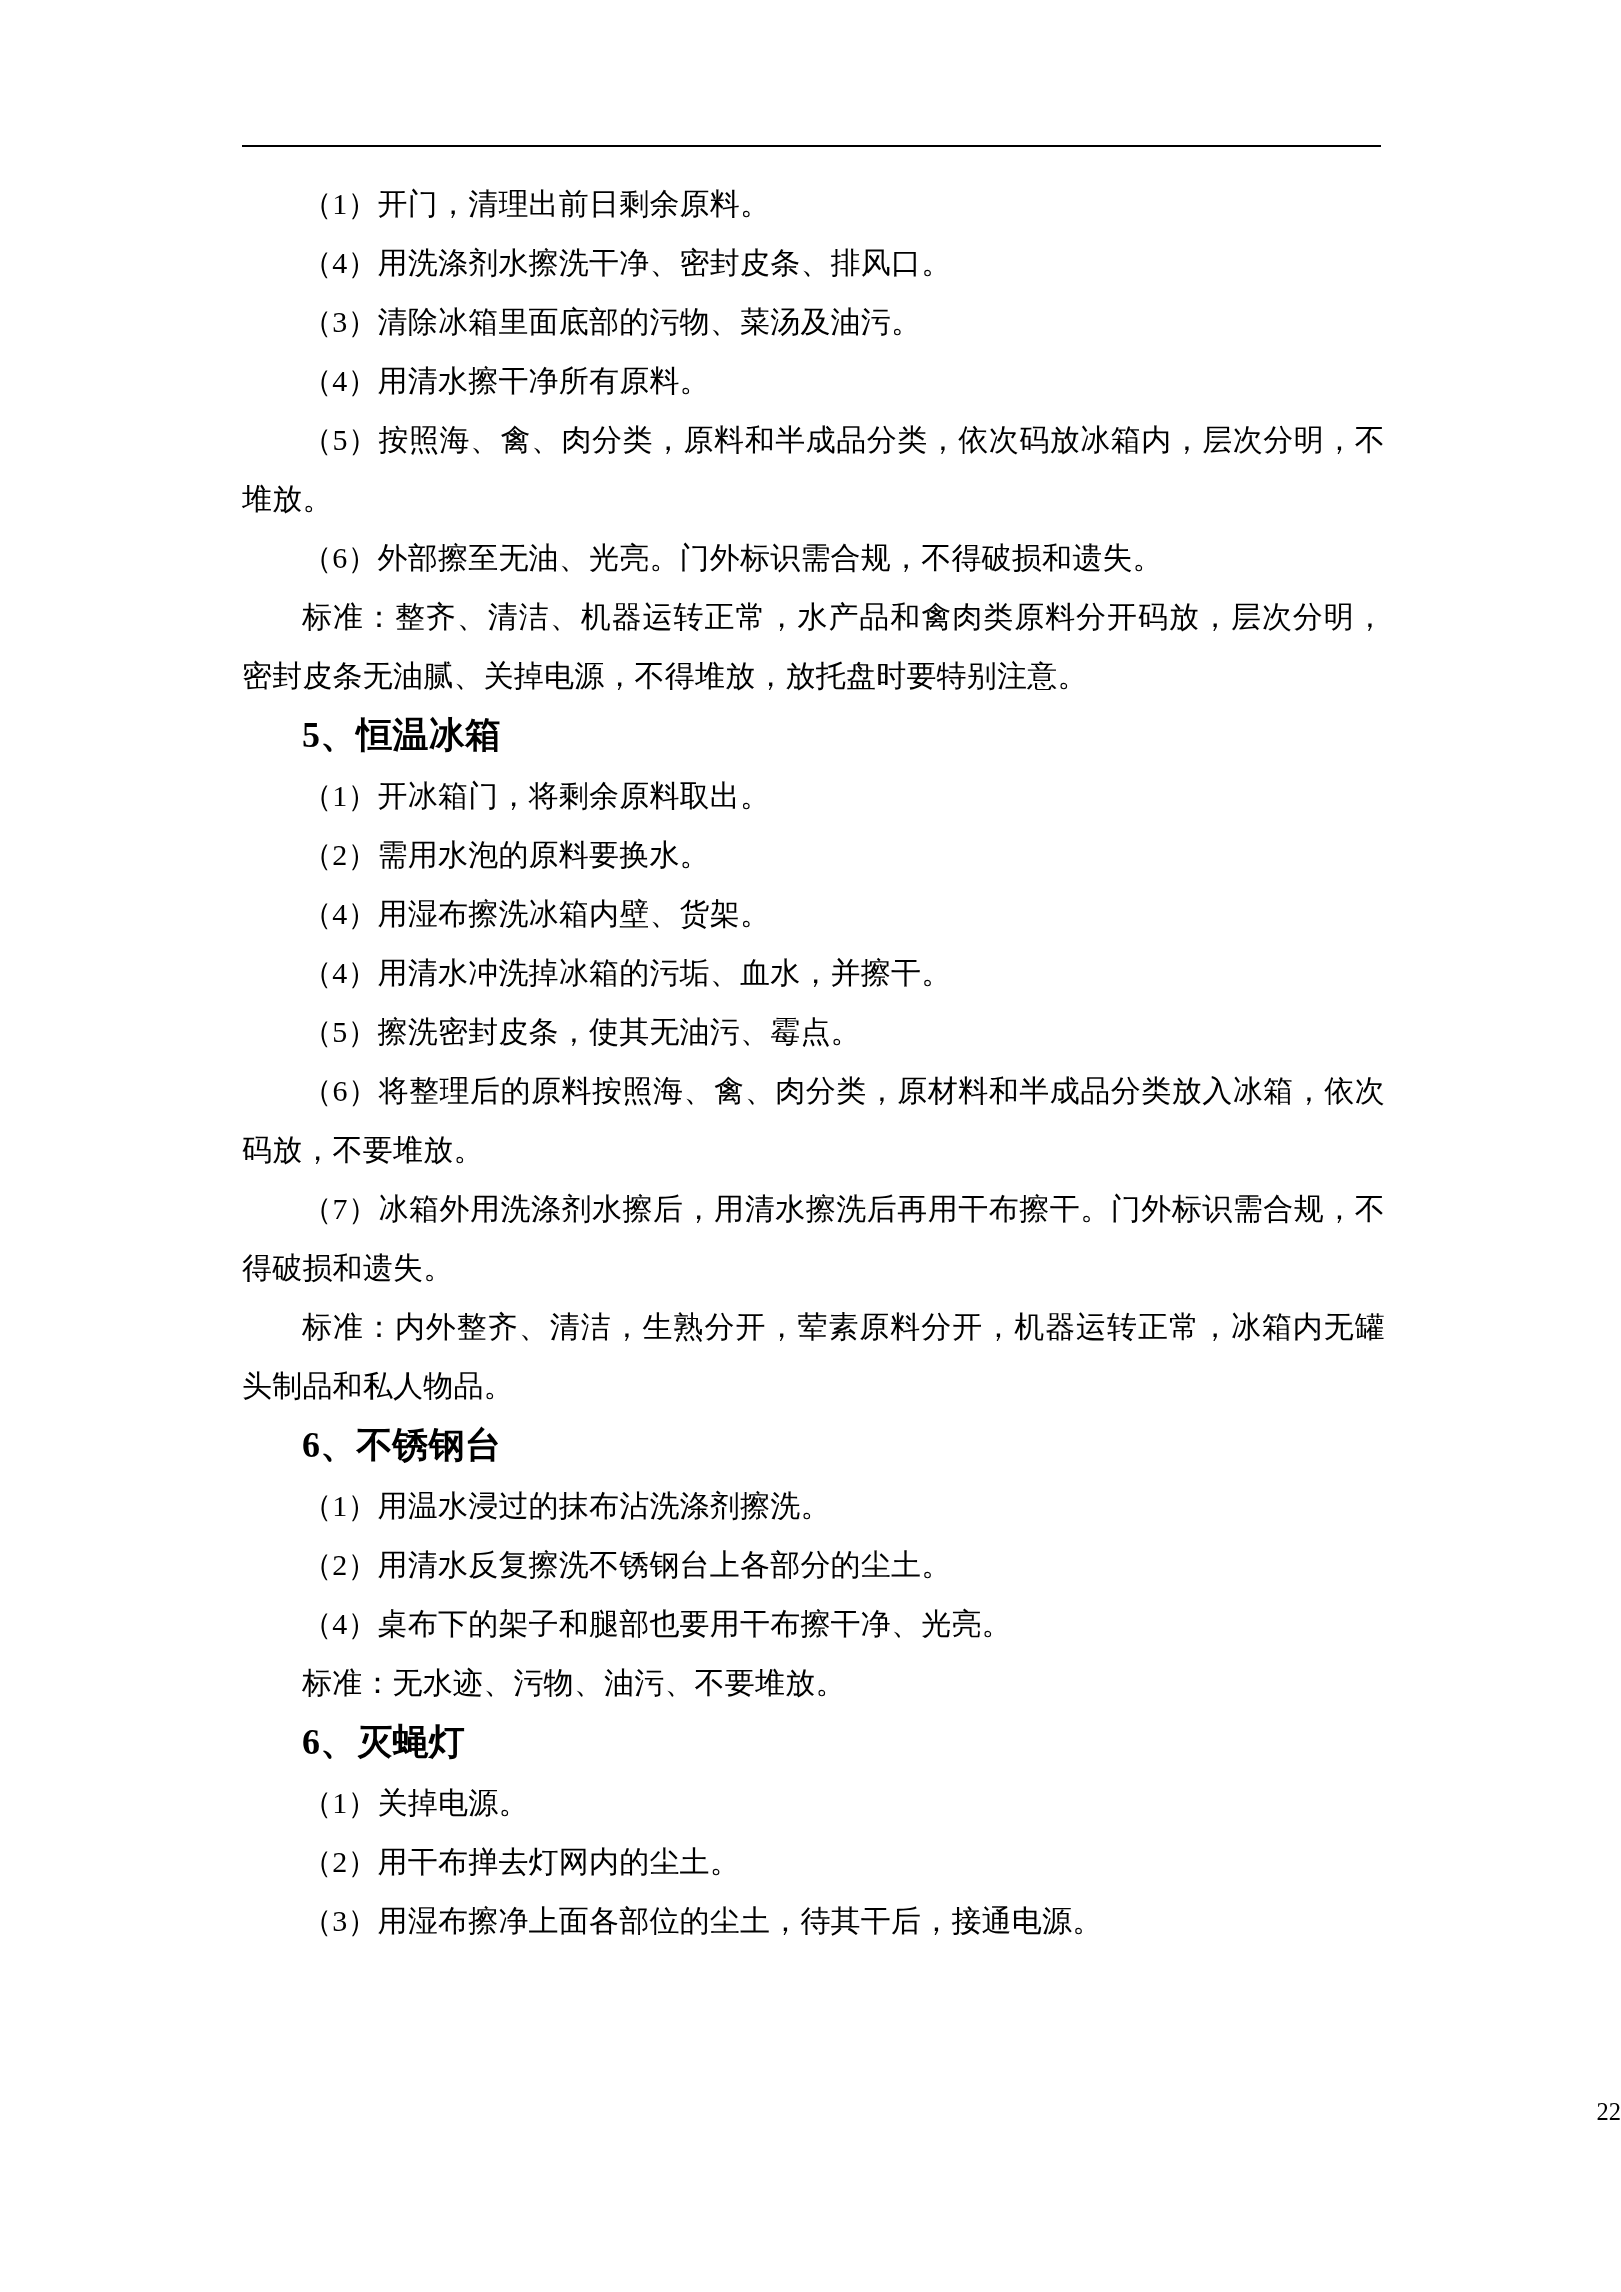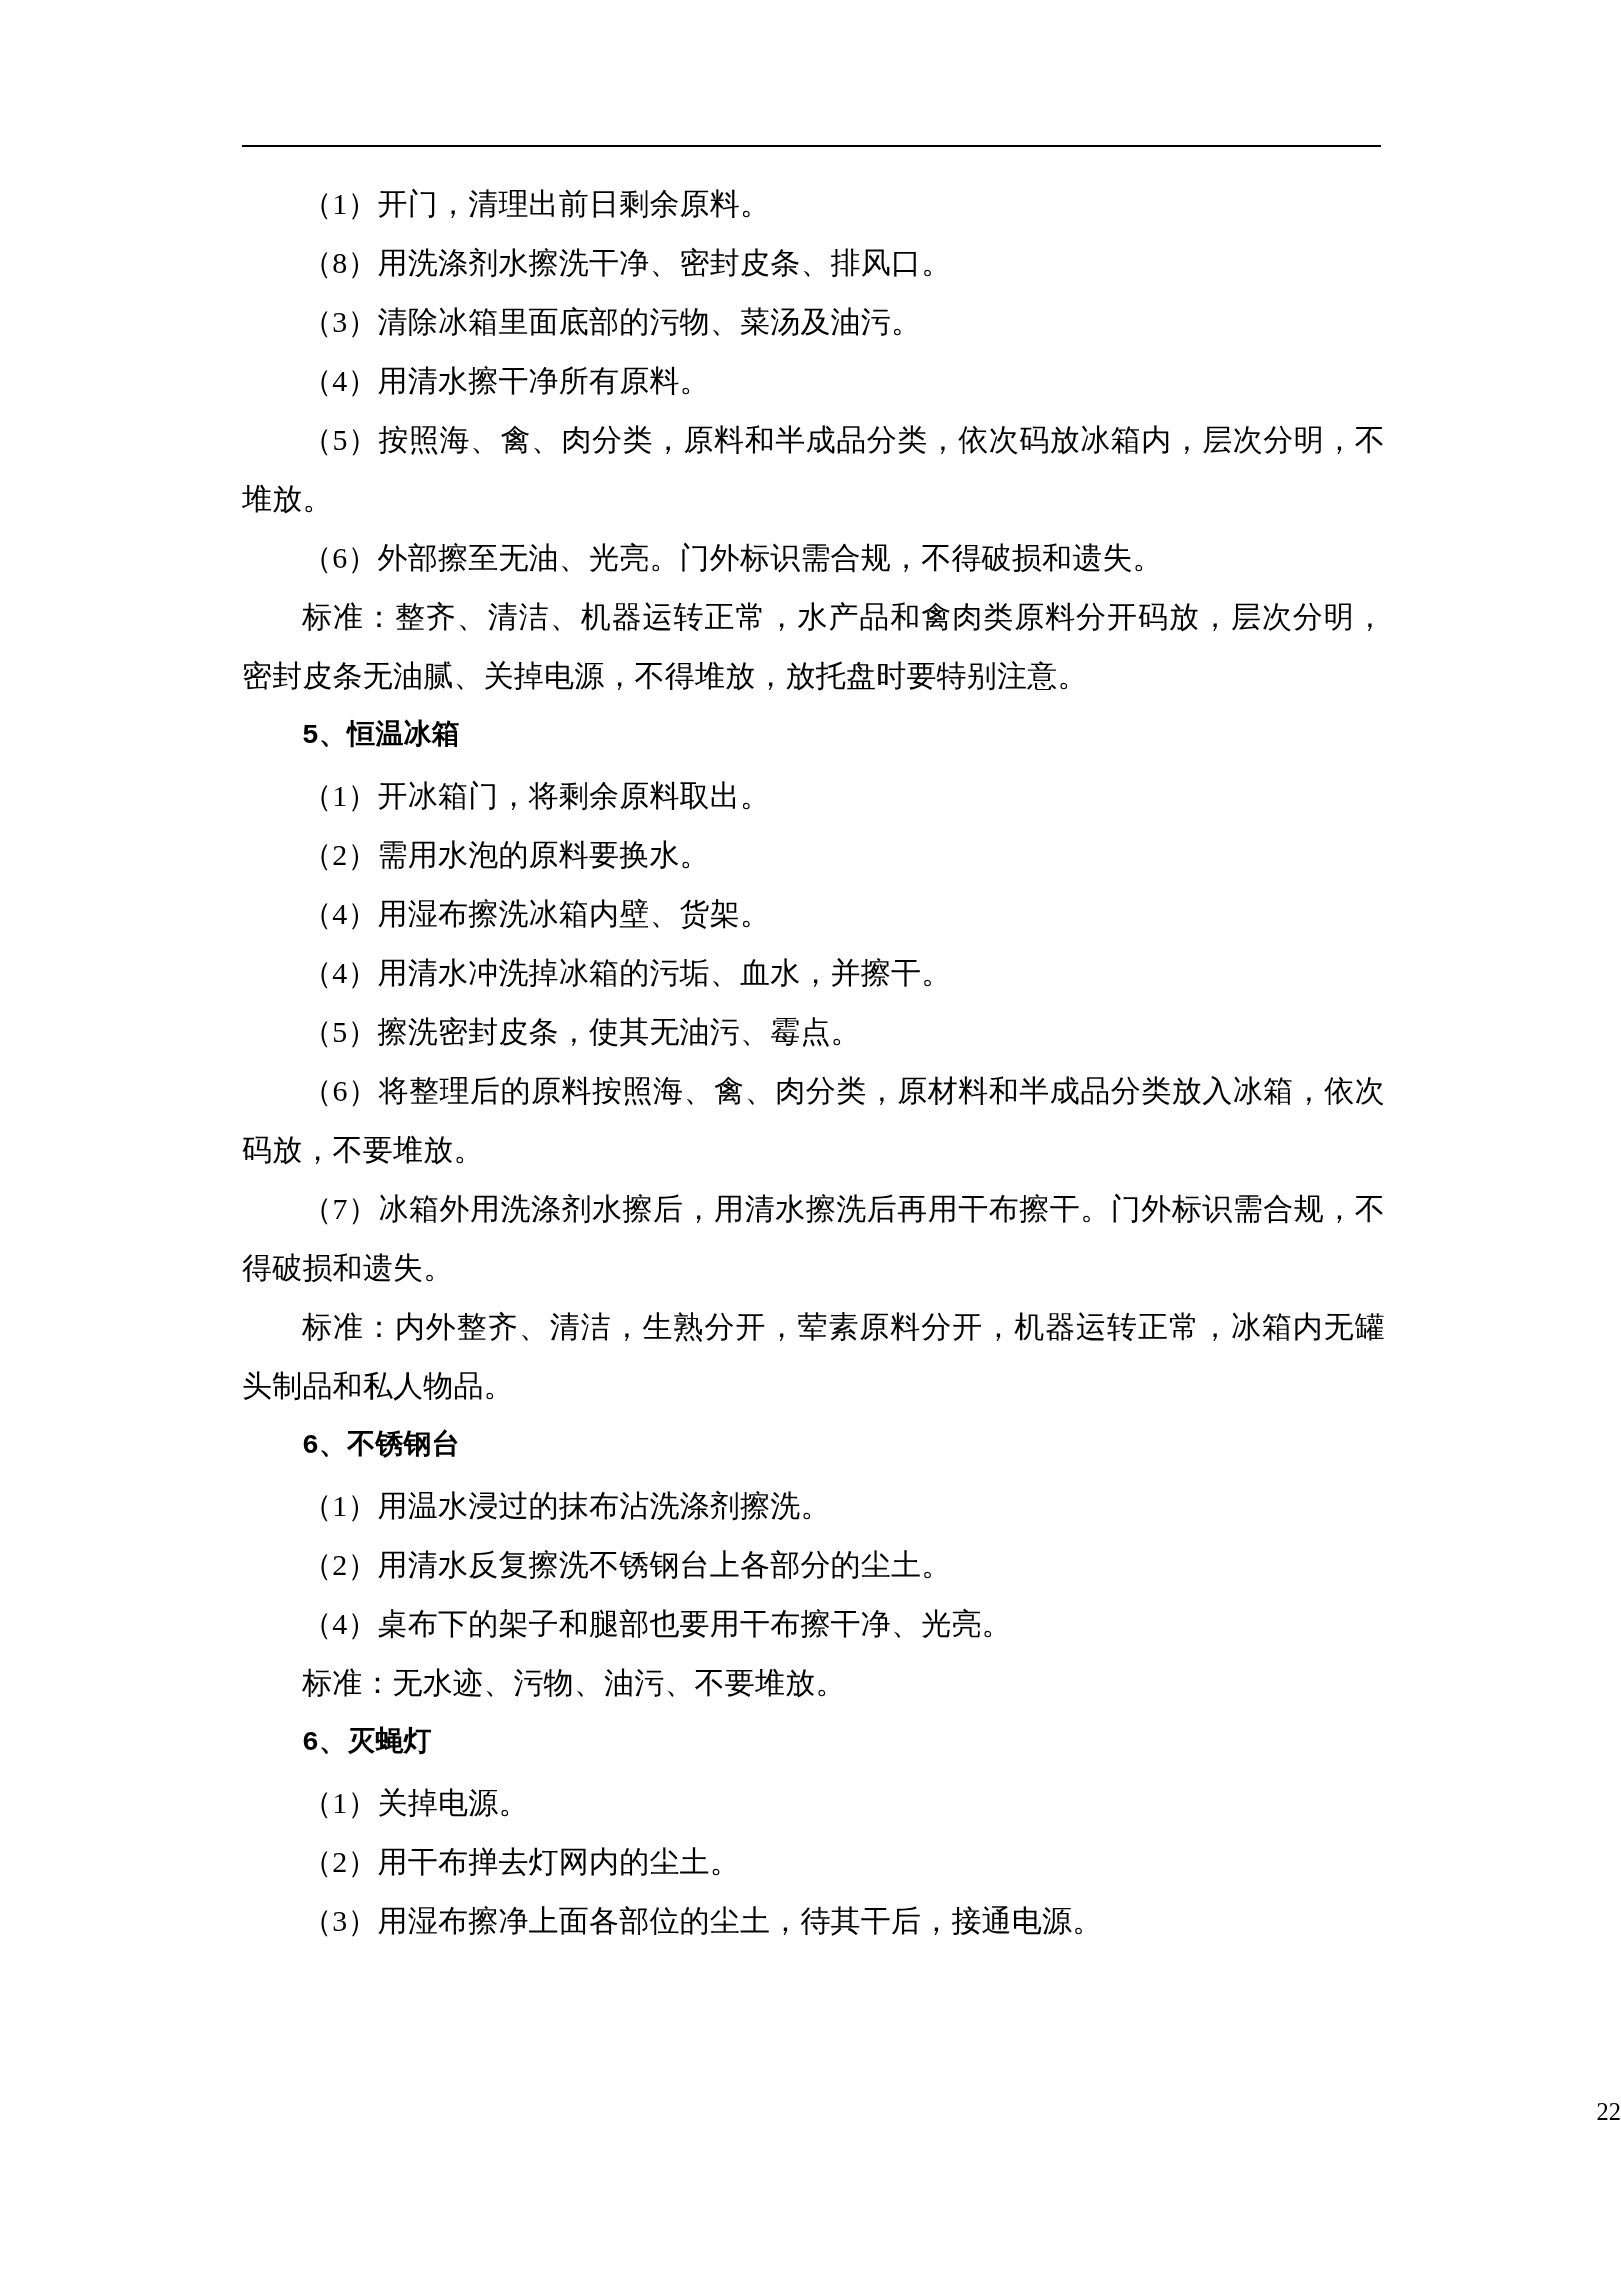--- a/index.html
+++ b/index.html
@@ -44,22 +44,22 @@
     text-align: justify;
     text-justify: inter-ideograph;
     letter-spacing: 0.2px;
   }
   p.indent {
     text-indent: 60px;
   }
   p.heading {
     font-weight: bold;
     text-indent: 60px;
-    font-family: Liberation Mono, monospace;
-    font-size: 28px;
+    font-family: Liberation Serif, serif;
+    font-size: 36px;
     line-height: 61px;
   }
   .page-number {
     position: absolute;
     left: 0;
     top: 2098px;
     width: 1621px;
     text-align: right;
     font-size: 24.5px;
     font-family: "Liberation Serif", serif;
@@ -67,21 +67,21 @@
 </style>
 </head>
 <body>
 
 <div class="page">
 
   <div class="header-rule"></div>
 
   <div class="content" id="doc-content">
       <p class="para indent">（1）开门，清理出前日剩余原料。</p>
-      <p class="para indent">（8）用洗涤剂水擦洗干净、密封皮条、排风口。</p>
+      <p class="para indent">（4）用洗涤剂水擦洗干净、密封皮条、排风口。</p>
       <p class="para indent">（3）清除冰箱里面底部的污物、菜汤及油污。</p>
       <p class="para indent">（4）用清水擦干净所有原料。</p>
       <p class="para indent">（5）按照海、禽、肉分类，原料和半成品分类，依次码放冰箱内，层次分明，不堆放。</p>
       <p class="para indent">（6）外部擦至无油、光亮。门外标识需合规，不得破损和遗失。</p>
       <p class="para indent">标准：整齐、清洁、机器运转正常，水产品和禽肉类原料分开码放，层次分明，密封皮条无油腻、关掉电源，不得堆放，放托盘时要特别注意。</p>
       <p class="para heading">5、恒温冰箱</p>
       <p class="para indent">（1）开冰箱门，将剩余原料取出。</p>
       <p class="para indent">（2）需用水泡的原料要换水。</p>
       <p class="para indent">（4）用湿布擦洗冰箱内壁、货架。</p>
       <p class="para indent">（4）用清水冲洗掉冰箱的污垢、血水，并擦干。</p>

